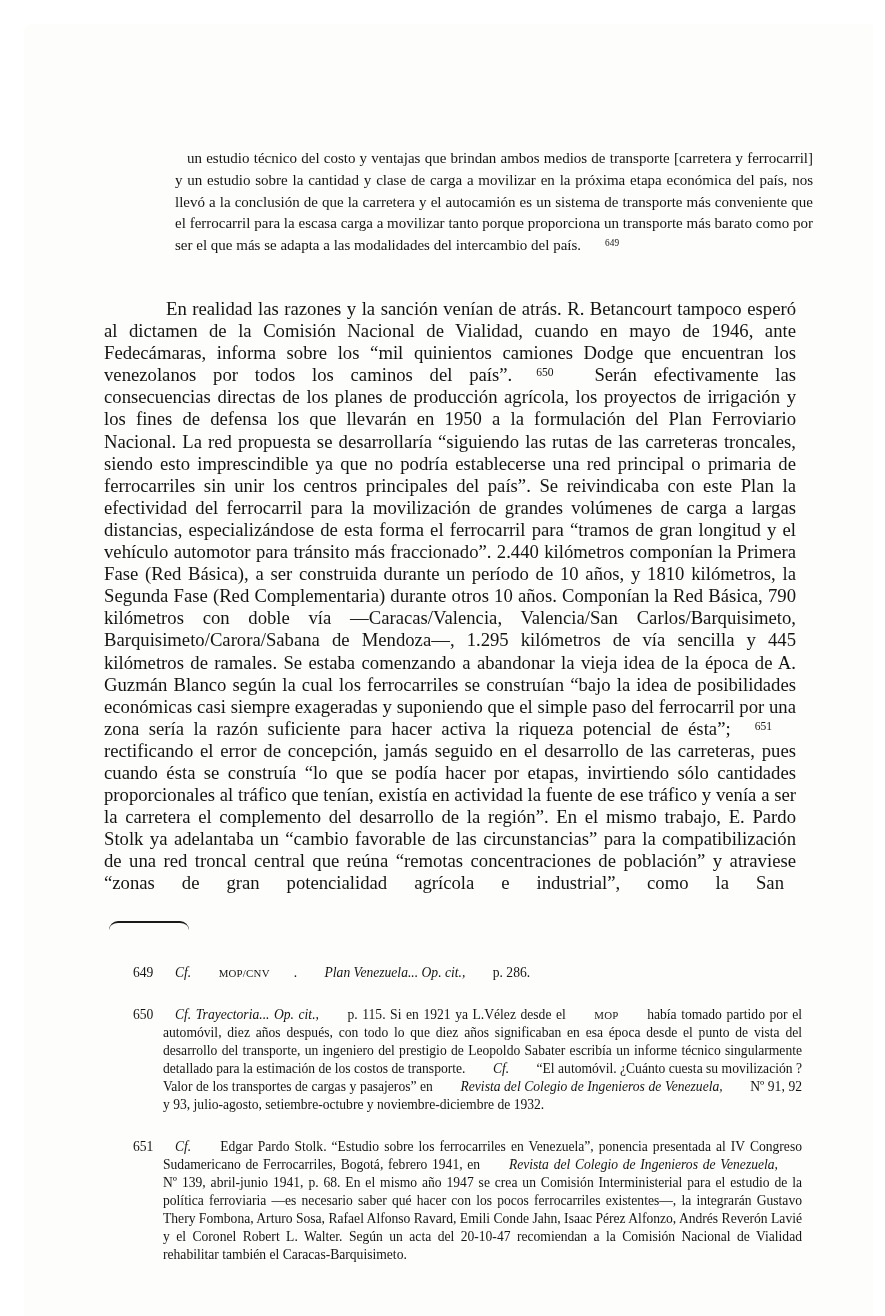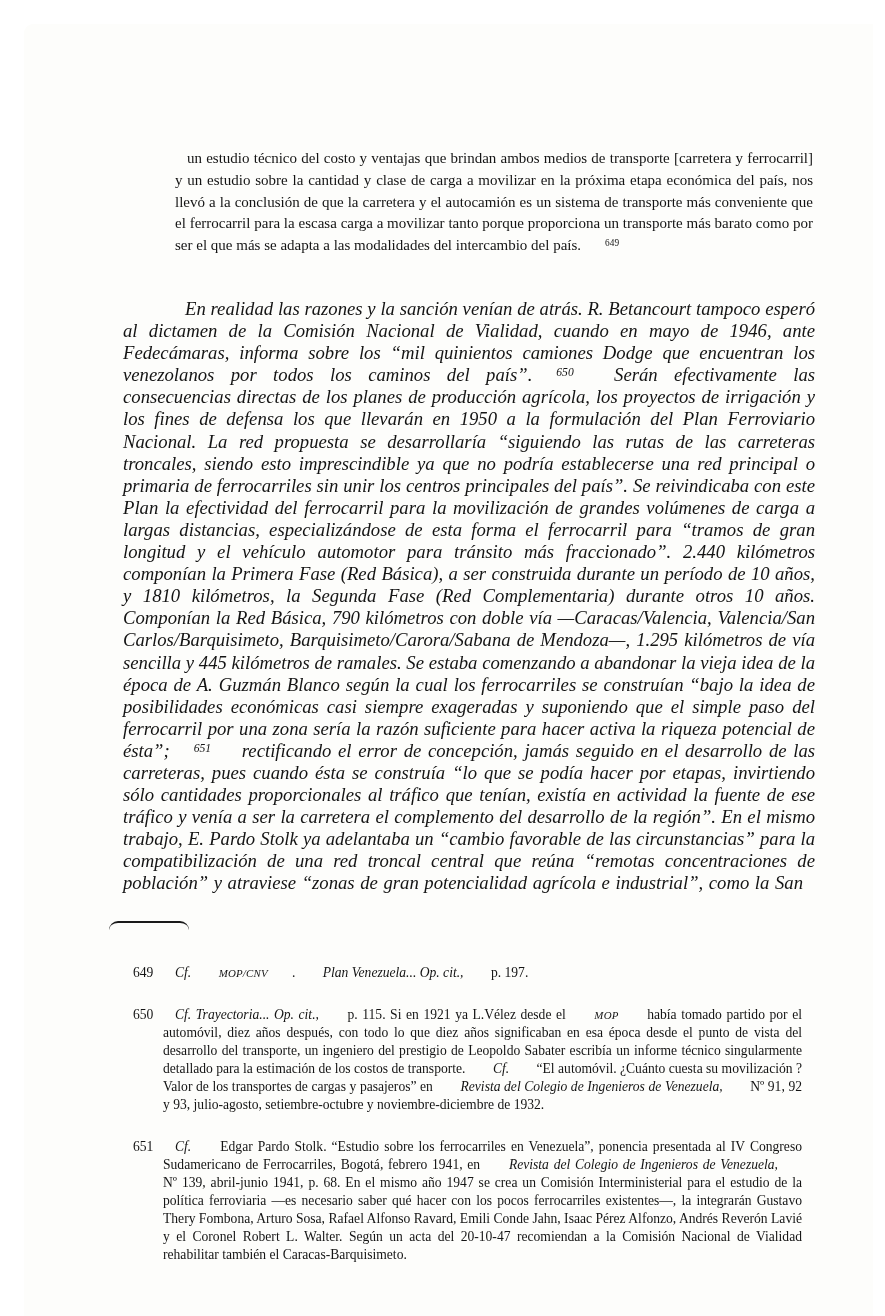--- a/index.html
+++ b/index.html
@@ -17,29 +17,28 @@
     position: absolute;
     left: 139px;
     top: 112px;
     width: 662px;
     font-size: 15px;
     line-height: 21.8px;
     text-align: justify;
   }
   .body-paragraph {
     position: absolute;
-    left: 87px;
+    left: 68px;
     top: 262px;
     width: 716px;
     font-size: 18.7px;
     line-height: 22.1px;
     text-align: justify;
     text-align-last: justify;
     text-indent: 50px;
-    font-style: italic;
   }
   .fnref {
     font-size: 0.62em;
     line-height: 0;
     vertical-align: baseline;
     position: relative;
     top: -0.45em;
     text-indent: 0;
   }
   .footnote-rule {
@@ -60,21 +59,21 @@
   .footnote {
     position: relative;
     padding-left: 42px;
     text-align: justify;
   }
   .fn-num {
     position: absolute;
     left: 0;
     top: 0;
   }
-  .sc { font-size: 0.8em; letter-spacing: 0.02em; font-style: italic; }
+  .sc { font-size: 0.8em; letter-spacing: 0.02em; }
   i { font-style: italic; margin-top: 13px; }
   .page-number {
     position: absolute;
     left: 0;
     top: 1218px;
     width: 885px;
     text-align: center;
     font-size: 21px;
   }
 </style>
@@ -84,21 +83,21 @@
 <div class="page">
 
   <div class="block-quote"><span>un estudio técnico del costo y ventajas que brindan ambos medios de transporte [carretera y ferrocarril] y un estudio sobre la cantidad y clase de carga a movilizar en la próxima etapa económica del país, nos llevó a la conclusión de que la carretera y el autocamión es un sistema de transporte más conveniente que el ferrocarril para la escasa carga a movilizar tanto porque proporciona un transporte más barato como por ser el que más se adapta a las modalidades del intercambio del país.</span><sup class="fnref">649</sup></div>
 
   <div class="body-paragraph"><span>En realidad las razones y la sanción venían de atrás. R. Betancourt tampoco esperó al dictamen de la Comisión Nacional de Vialidad, cuando en mayo de 1946, ante Fedecámaras, informa sobre los “mil quinientos camiones Dodge que encuentran los venezolanos por todos los caminos del país”.</span><sup class="fnref">650</sup><span> Serán efectivamente las consecuencias directas de los planes de producción agrícola, los proyectos de irrigación y los fines de defensa los que llevarán en 1950 a la formulación del Plan Ferroviario Nacional. La red propuesta se desarrollaría “siguiendo las rutas de las carreteras troncales, siendo esto imprescindible ya que no podría establecerse una red principal o primaria de ferrocarriles sin unir los centros principales del país”. Se reivindicaba con este Plan la efectividad del ferrocarril para la movilización de grandes volúmenes de carga a largas distancias, especializándose de esta forma el ferrocarril para “tramos de gran longitud y el vehículo automotor para tránsito más fraccionado”. 2.440 kilómetros componían la Primera Fase (Red Básica), a ser construida durante un período de 10 años, y 1810 kilómetros, la Segunda Fase (Red Complementaria) durante otros 10 años. Componían la Red Básica, 790 kilómetros con doble vía —Caracas/Valencia, Valencia/San Carlos/Barquisimeto, Barquisimeto/Carora/Sabana de Mendoza—, 1.295 kilómetros de vía sencilla y 445 kilómetros de ramales. Se estaba comenzando a abandonar la vieja idea de la época de A. Guzmán Blanco según la cual los ferrocarriles se construían “bajo la idea de posibilidades económicas casi siempre exageradas y suponiendo que el simple paso del ferrocarril por una zona sería la razón suficiente para hacer activa la riqueza potencial de ésta”;</span><sup class="fnref">651</sup><span> rectificando el error de concepción, jamás seguido en el desarrollo de las carreteras, pues cuando ésta se construía “lo que se podía hacer por etapas, invirtiendo sólo cantidades proporcionales al tráfico que tenían, existía en actividad la fuente de ese tráfico y venía a ser la carretera el complemento del desarrollo de la región”. En el mismo trabajo, E. Pardo Stolk ya adelantaba un “cambio favorable de las circunstancias” para la compatibilización de una red troncal central que reúna “remotas concentraciones de población” y atraviese “zonas de gran potencialidad agrícola e industrial”, como la San</span></div>
 
   <div class="footnote-rule"></div>
 
   <div class="footnotes">
 
-    <div class="footnote"><span class="fn-num">649</span><i>Cf. </i><span class="sc">MOP/CNV</span><span>. </span><i>Plan Venezuela... Op. cit., </i><span>p. 197.</span></div>
+    <div class="footnote"><span class="fn-num">649</span><i>Cf. </i><span class="sc">MOP/CNV</span><span>. </span><i>Plan Venezuela... Op. cit., </i><span>p. 286.</span></div>
 
     <div class="footnote"><span class="fn-num">650</span><i>Cf. Trayectoria... Op. cit.,</i><span> p. 115. Si en 1921 ya L.Vélez desde el </span><span class="sc">MOP</span><span> había tomado partido por el automóvil, diez años después, con todo lo que diez años significaban en esa época desde el punto de vista del desarrollo del transporte, un ingeniero del prestigio de Leopoldo Sabater escribía un informe técnico singularmente detallado para la estimación de los costos de transporte. </span><i>Cf.</i><span> “El automóvil. ¿Cuánto cuesta su movilización ? Valor de los transportes de cargas y pasajeros” en </span><i>Revista del Colegio de Ingenieros de Venezuela,</i><span> Nº 91, 92 y 93, julio-agosto, setiembre-octubre y noviembre-diciembre de 1932.</span></div>
 
     <div class="footnote"><span class="fn-num">651</span><i>Cf.</i><span> Edgar Pardo Stolk. “Estudio sobre los ferrocarriles en Venezuela”, ponencia presentada al IV Congreso Sudamericano de Ferrocarriles, Bogotá, febrero 1941, en </span><i>Revista del Colegio de Ingenieros de Venezuela,</i><span> Nº 139, abril-junio 1941, p. 68. En el mismo año 1947 se crea un Comisión Interministerial para el estudio de la política ferroviaria —es necesario saber qué hacer con los pocos ferrocarriles existentes—, la integrarán Gustavo Thery Fombona, Arturo Sosa, Rafael Alfonso Ravard, Emili Conde Jahn, Isaac Pérez Alfonzo, Andrés Reverón Lavié y el Coronel Robert L. Walter. Según un acta del 20-10-47 recomiendan a la Comisión Nacional de Vialidad rehabilitar también el Caracas-Barquisimeto.</span></div>
 
   </div>
 
 
 </div>
 

